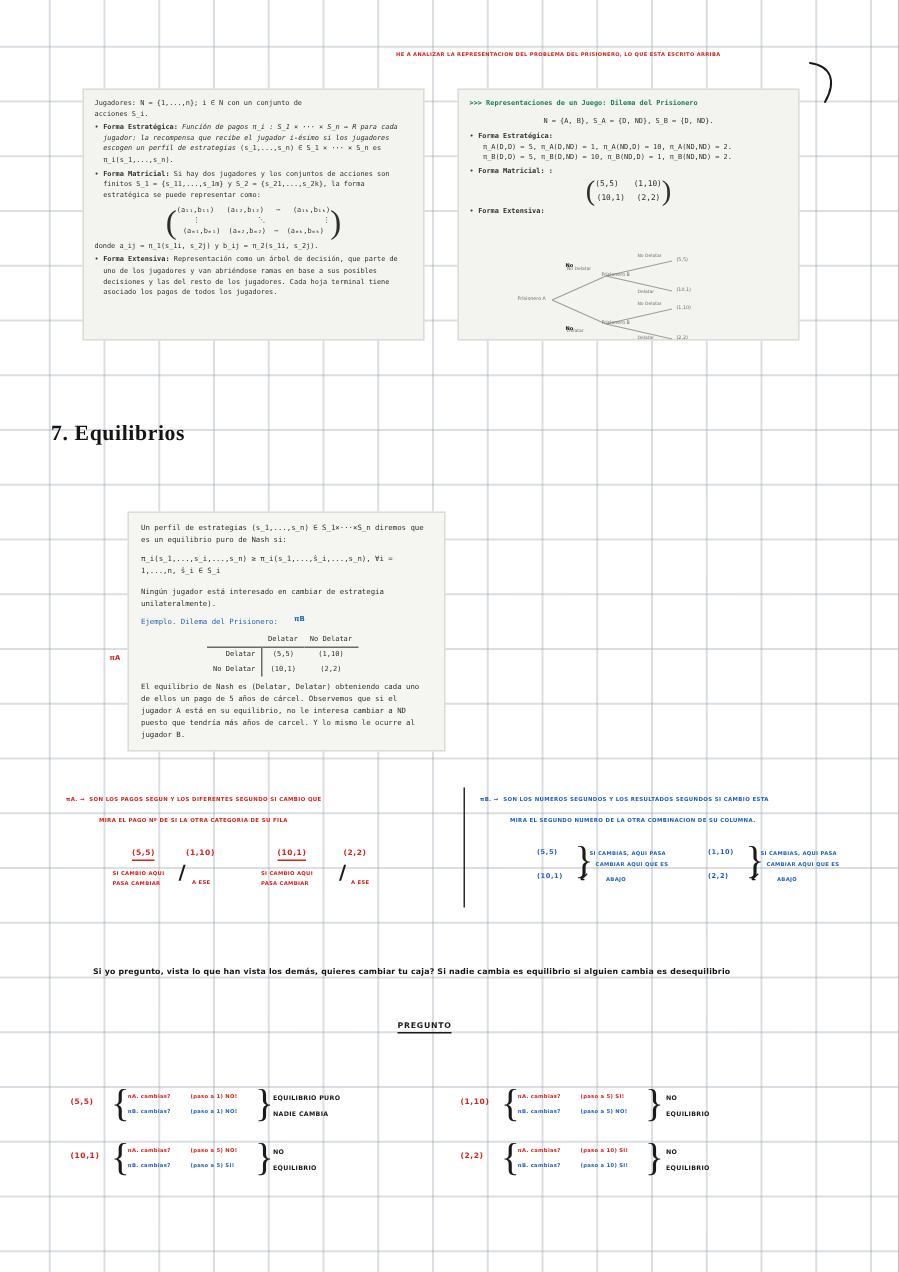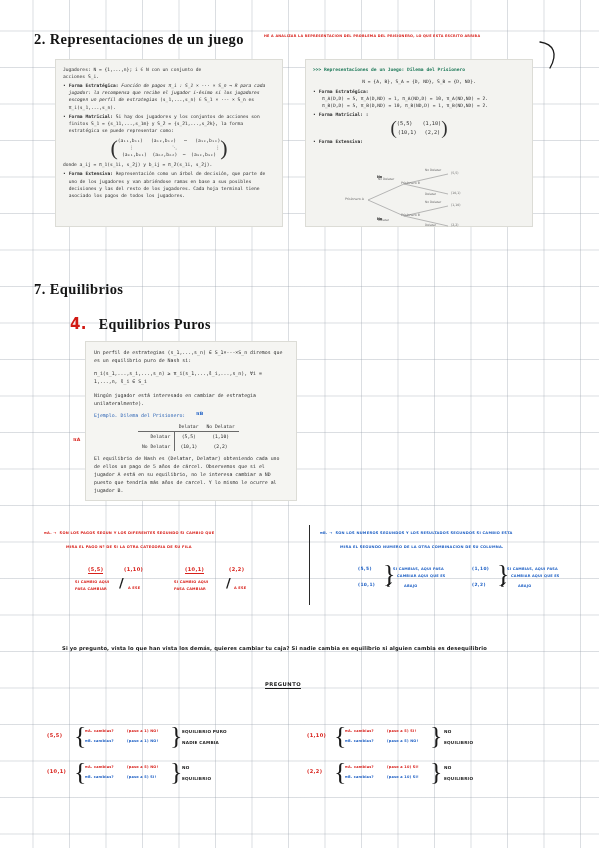--- a/index.html
+++ b/index.html
@@ -84,26 +84,21 @@
   .uline { border-bottom:1.3px solid currentColor; padding-bottom:1px; }
   .brace { font-family:"Liberation Serif", serif; font-weight:400;
            font-size:26px; line-height:.62; color:#1a1a1a; }
   .divider { position:absolute; background:#2a2a2a; }
 </style>
 </head>
 <body>
 
 <div class="page">
 
-  <div class="h-sec" id="sec2">2.  Representaciones de un juego</div>
   <div class="h-sec" id="sec3">7.  Equilibrios</div>
-  <div class="h-sec" id="sec4">
-    <span class="num">4.</span>
-    <span style="display:inline-block;width:8px"></span><span>Equilibrios Puros</span>
-  </div>
 
   <div class="hw red hw-note" style="left:264px; top:34px; font-size:3.4px;">HE A ANALIZAR LA REPRESENTACION DEL PROBLEMA DEL PRISIONERO, LO QUE ESTA ESCRITO ARRIBA</div>
 
   <svg style="position:absolute;left:536px;top:40px" width="30" height="32">
     <path d="M4 2 C 18 4, 22 14, 14 28" stroke="#1a1a1a" stroke-width="1.3" fill="none" stroke-linecap="round"></path>
   </svg>
 
   <div class="slide" id="slideL">
     <div>Jugadores:  N = {1,...,n}; i ∈ N con un conjunto de</div>
     <div>acciones S_i.</div>

